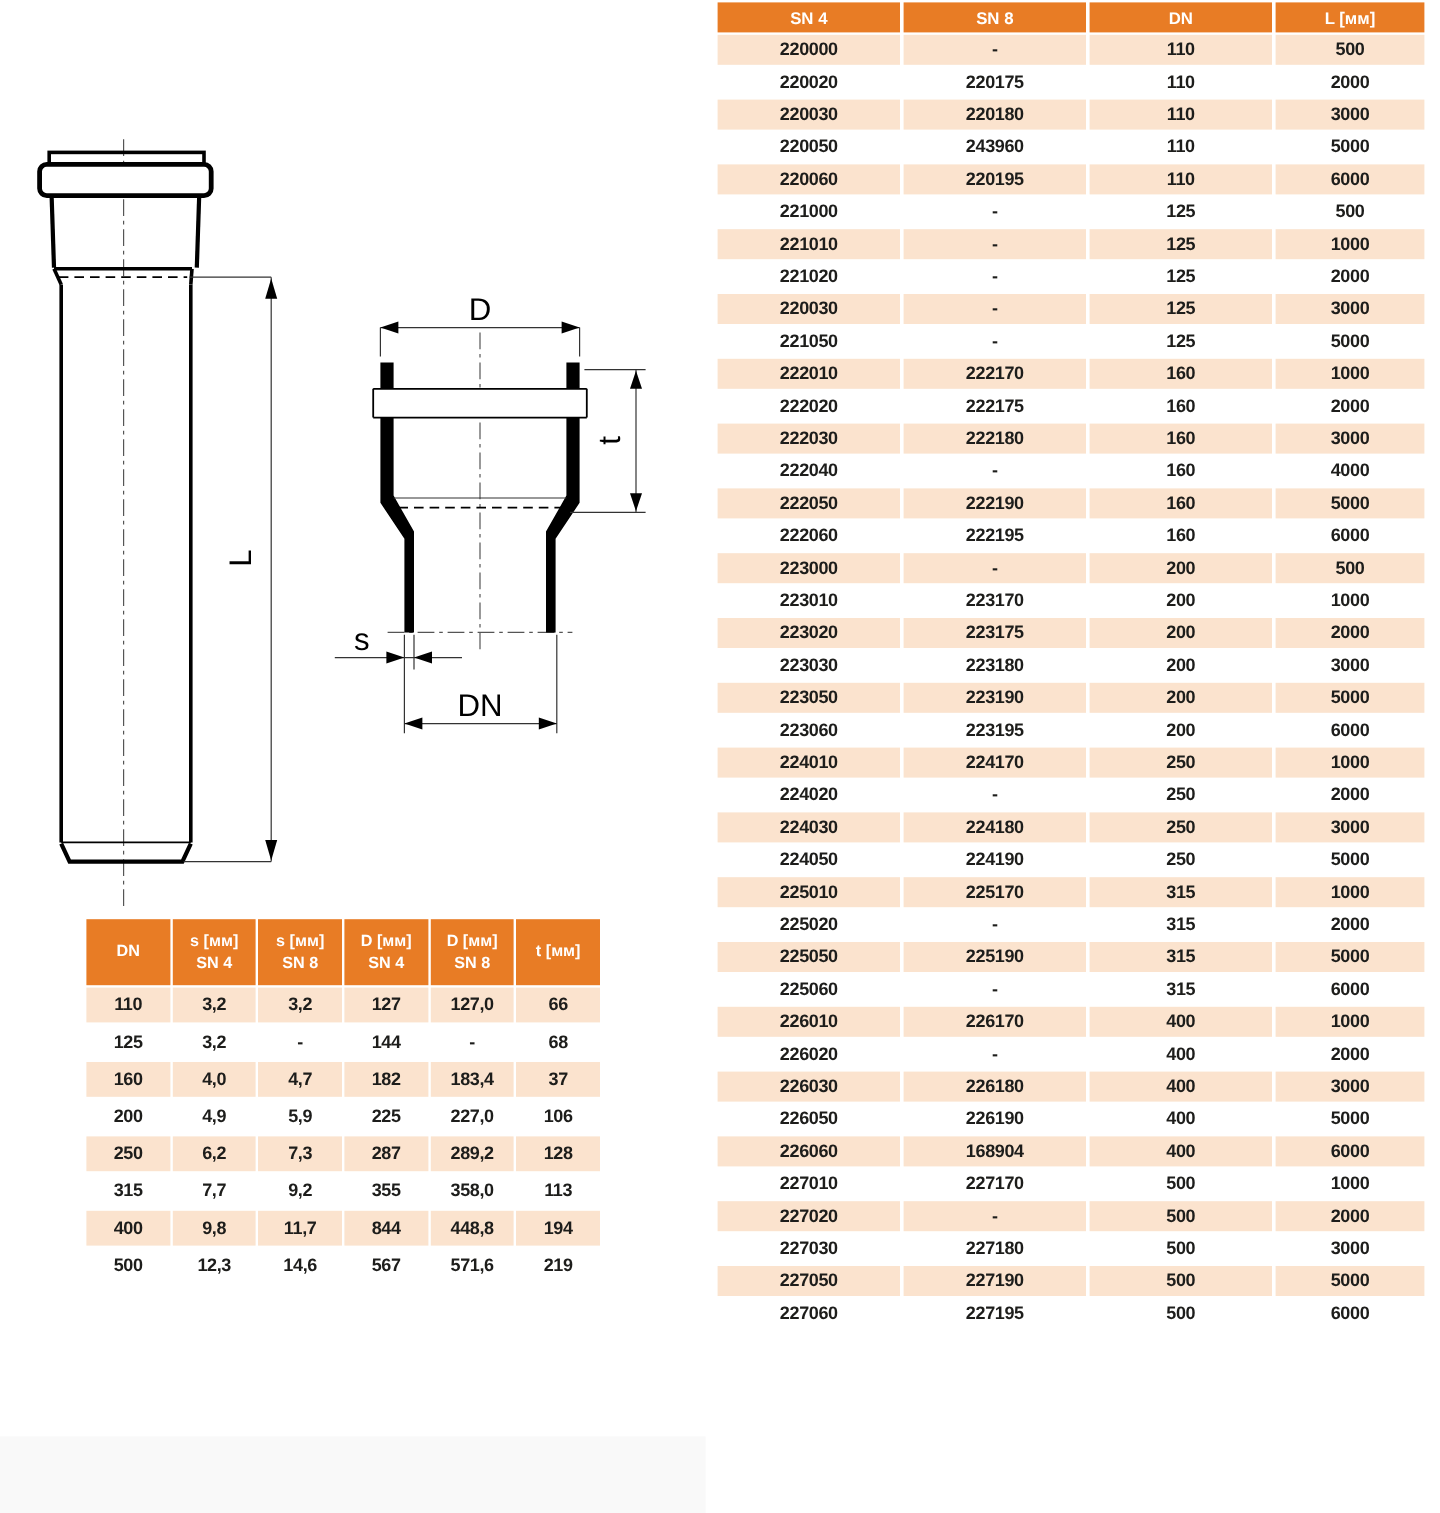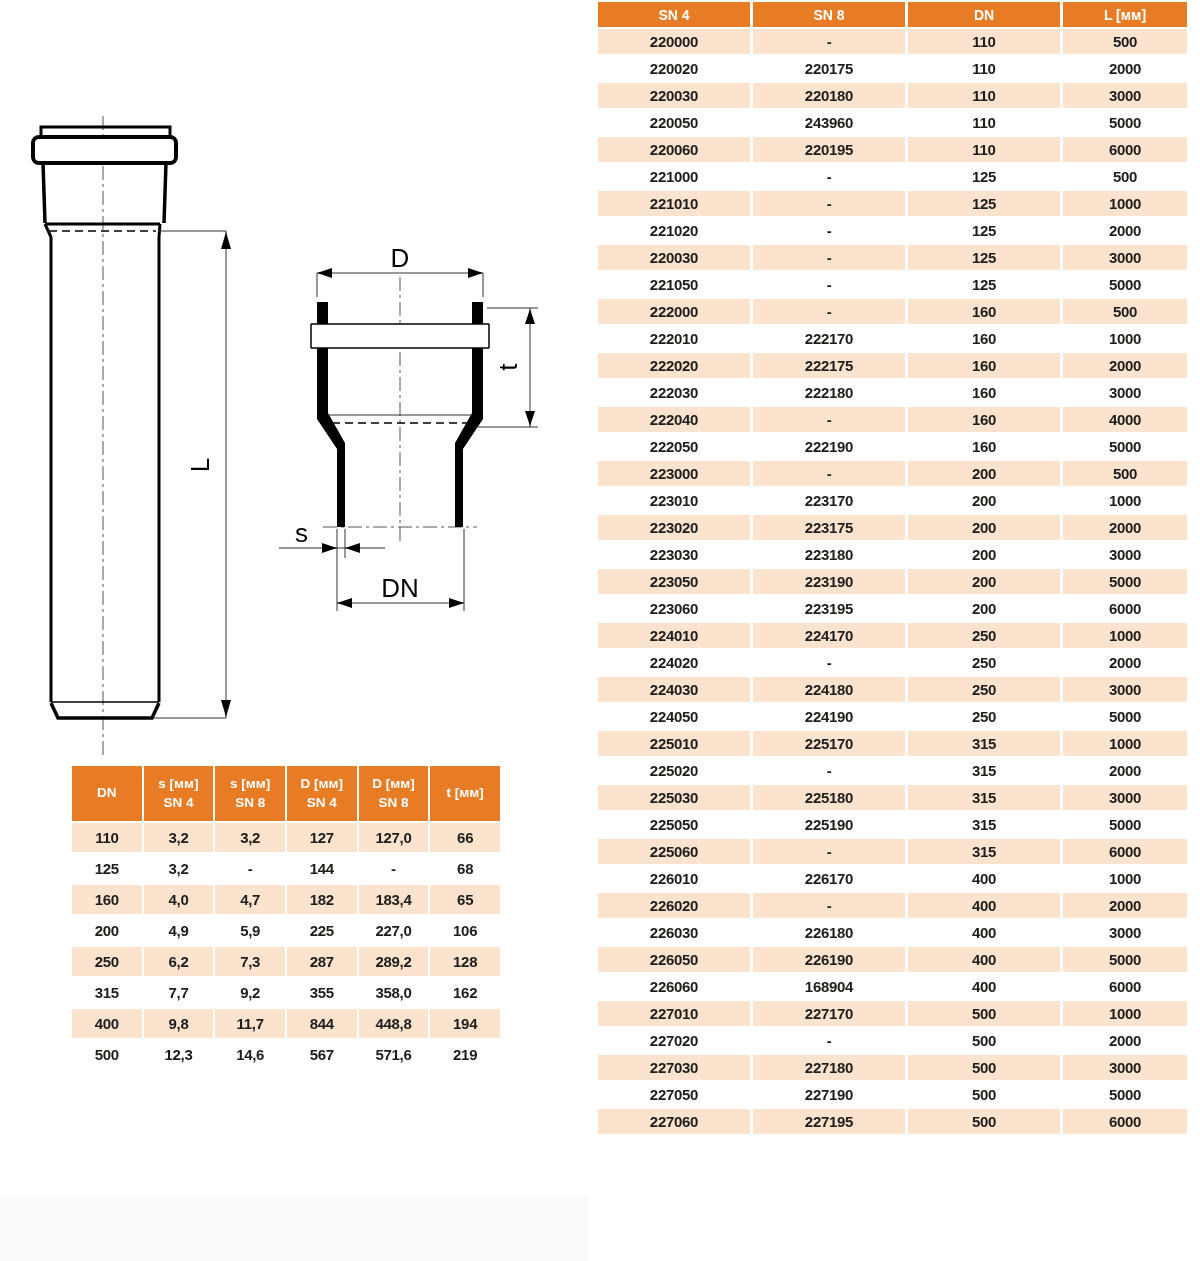--- a/index.html
+++ b/index.html
@@ -163,21 +163,21 @@
         <td>144</td>
         <td>-</td>
         <td>68</td>
       </tr>
       <tr>
         <td>160</td>
         <td>4,0</td>
         <td>4,7</td>
         <td>182</td>
         <td>183,4</td>
-        <td>65</td>
+        <td>37</td>
       </tr>
       <tr>
         <td>200</td>
         <td>4,9</td>
         <td>5,9</td>
         <td>225</td>
         <td>227,0</td>
         <td>106</td>
       </tr>
       <tr>
@@ -187,21 +187,21 @@
         <td>287</td>
         <td>289,2</td>
         <td>128</td>
       </tr>
       <tr>
         <td>315</td>
         <td>7,7</td>
         <td>9,2</td>
         <td>355</td>
         <td>358,0</td>
-        <td>162</td>
+        <td>113</td>
       </tr>
       <tr>
         <td>400</td>
         <td>9,8</td>
         <td>11,7</td>
         <td>844</td>
         <td>448,8</td>
         <td>194</td>
       </tr>
       <tr>
@@ -285,26 +285,20 @@
         <td>125</td>
         <td>3000</td>
       </tr>
       <tr>
         <td>221050</td>
         <td>-</td>
         <td>125</td>
         <td>5000</td>
       </tr>
       <tr>
-        <td>222000</td>
-        <td>-</td>
-        <td>160</td>
-        <td>500</td>
-      </tr>
-      <tr>
         <td>222010</td>
         <td>222170</td>
         <td>160</td>
         <td>1000</td>
       </tr>
       <tr>
         <td>222020</td>
         <td>222175</td>
         <td>160</td>
         <td>2000</td>
@@ -319,20 +313,26 @@
         <td>222040</td>
         <td>-</td>
         <td>160</td>
         <td>4000</td>
       </tr>
       <tr>
         <td>222050</td>
         <td>222190</td>
         <td>160</td>
         <td>5000</td>
+      </tr>
+      <tr>
+        <td>222060</td>
+        <td>222195</td>
+        <td>160</td>
+        <td>6000</td>
       </tr>
       <tr>
         <td>223000</td>
         <td>-</td>
         <td>200</td>
         <td>500</td>
       </tr>
       <tr>
         <td>223010</td>
         <td>223170</td>
@@ -393,26 +393,20 @@
         <td>315</td>
         <td>1000</td>
       </tr>
       <tr>
         <td>225020</td>
         <td>-</td>
         <td>315</td>
         <td>2000</td>
       </tr>
       <tr>
-        <td>225030</td>
-        <td>225180</td>
-        <td>315</td>
-        <td>3000</td>
-      </tr>
-      <tr>
         <td>225050</td>
         <td>225190</td>
         <td>315</td>
         <td>5000</td>
       </tr>
       <tr>
         <td>225060</td>
         <td>-</td>
         <td>315</td>
         <td>6000</td>

